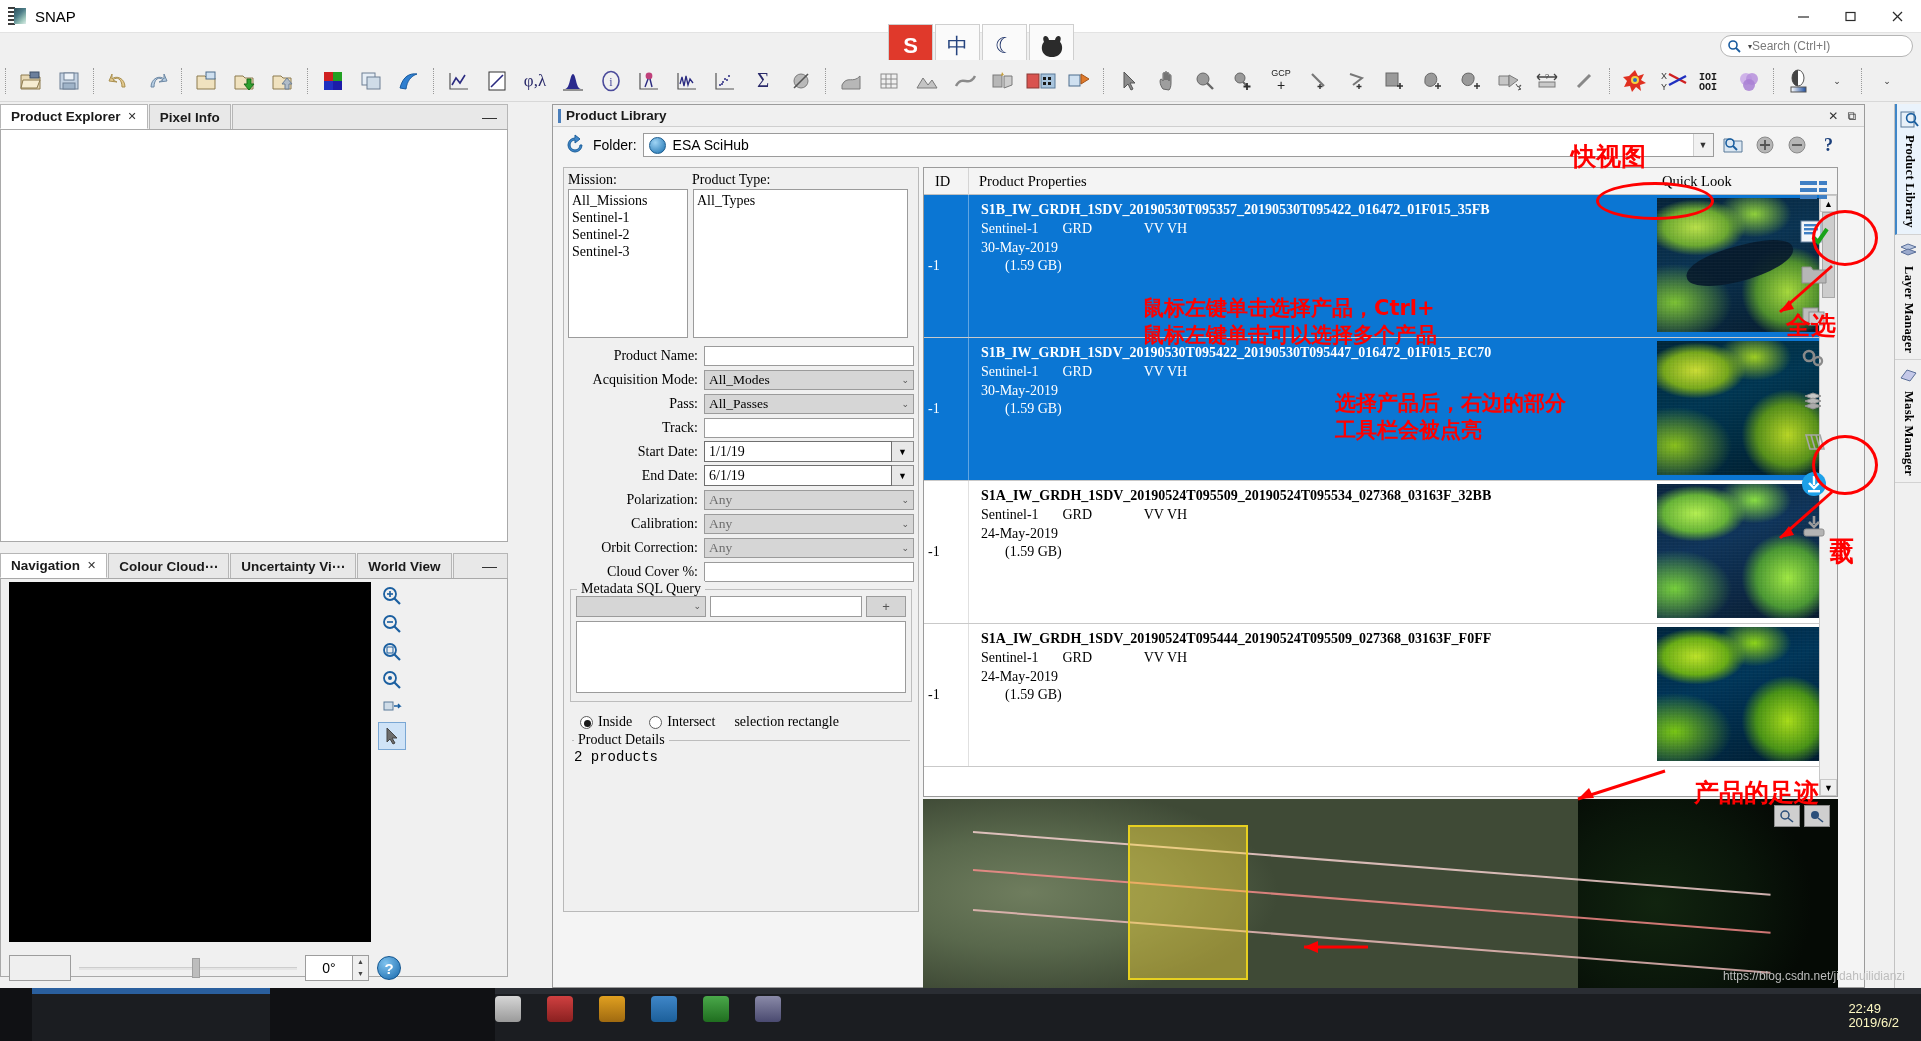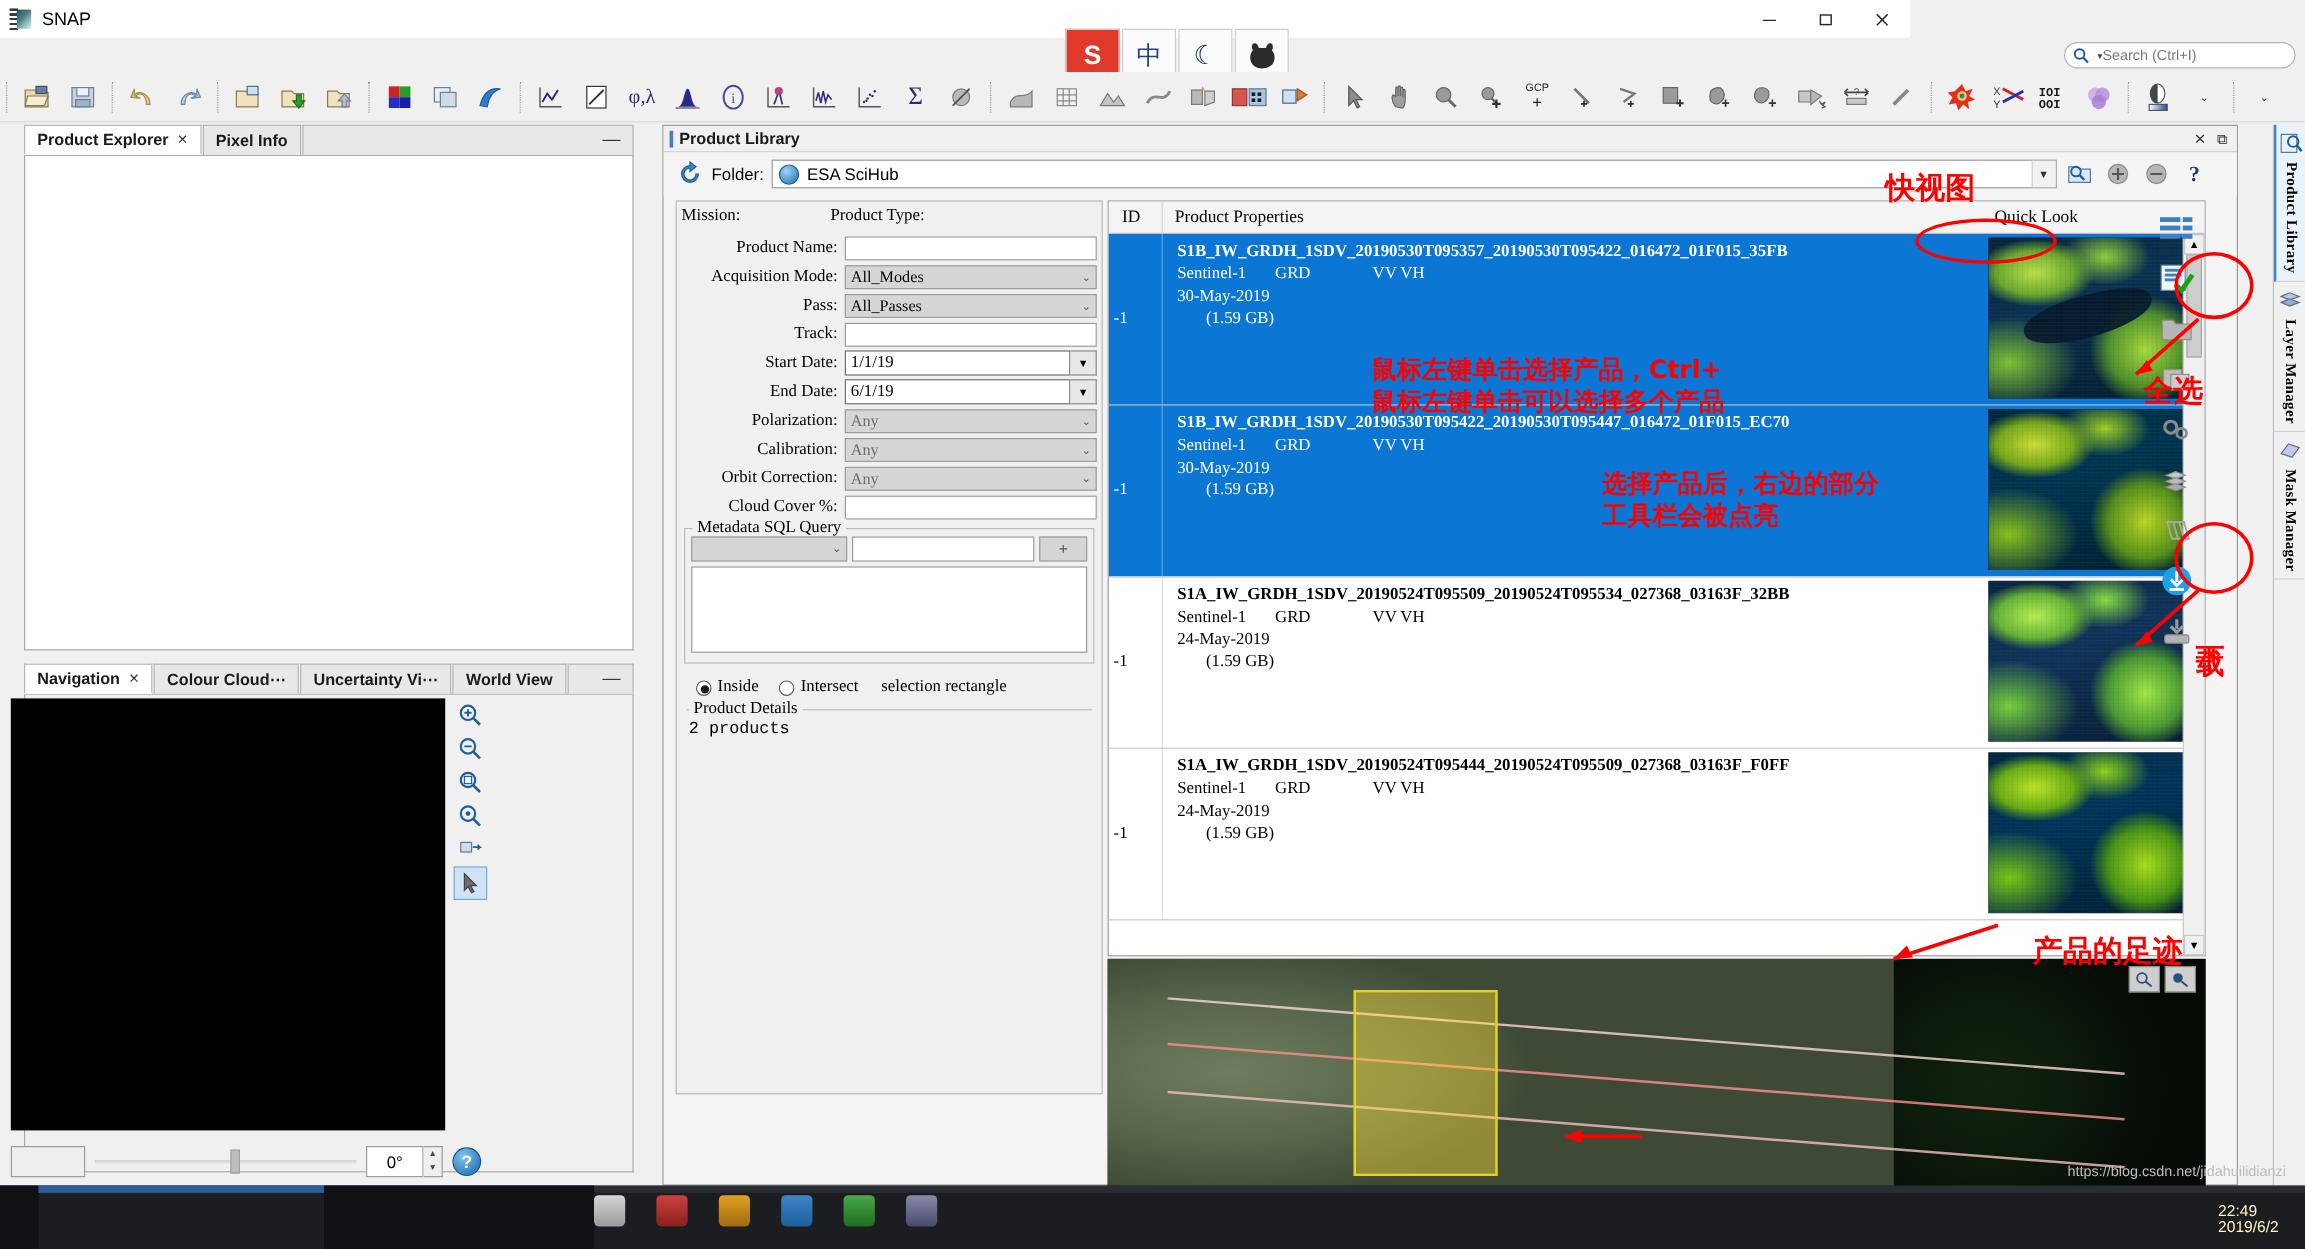--- a/index.html
+++ b/index.html
@@ -7,21 +7,21 @@
   html, body { margin:0; padding:0; }
   body {
     width:1921px; height:1041px; overflow:hidden;
     font-family: "Liberation Sans", sans-serif;
     font-size:14px; color:#000; background:#f0f0f0;
     -webkit-font-smoothing: antialiased;
   }
   .app { position:relative; width:1921px; height:1041px; background:#f0f0f0; }
 
   
-  .titlebar{position:absolute;left:0;top:0;width:1592px;height:33px;background:#ffffff;
+  .titlebar{position:absolute;left:0;top:0;width:1921px;height:33px;background:#ffffff;
     border-bottom:1px solid #e3e3e3;display:flex;align-items:center;}
   .tb-logo{width:18px;height:18px;margin-left:8px;margin-right:9px;position:relative;flex:0 0 auto;}
   .tb-logo .l1{position:absolute;left:0;top:0;width:7px;height:18px;background:
      repeating-linear-gradient(to bottom,#3c3c3c 0 2px,#ffffff 2px 4px);}
   .tb-logo .l2{position:absolute;left:6px;top:1px;width:12px;height:16px;
      background:linear-gradient(135deg,#2f4f5a 0%,#4b7b86 40%,#9fc8bd 75%,#dfeeea 100%);}
   .tb-title{font-size:15px;color:#000;}
   .tb-btns{position:absolute;right:0;top:0;height:33px;display:flex;}
   .tb-btn{width:47px;height:33px;display:flex;align-items:center;justify-content:center;
     font-size:15px;color:#2b2b2b;}
@@ -51,21 +51,21 @@
   .toolbar{position:absolute;left:0;top:60px;width:1921px;height:42px;background:#f0f0f0;
     border-bottom:1px solid #d8d8d8;display:flex;align-items:center;}
   .tsep{width:2px;height:26px;margin:0 5px;border-left:1px dotted #9a9a9a;flex:0 0 auto;}
   .tbtn{width:38px;height:36px;display:flex;align-items:center;justify-content:center;flex:0 0 auto;}
   .tbtn svg{display:block;}
   .tbtn .txticon{font-family:"Liberation Serif",serif;font-size:17px;color:#2a2a6a;}
   .tbtn .gcp{font-family:"Liberation Sans",sans-serif;font-size:9px;color:#222;line-height:1;
      text-align:center;}
 
   
-  .leftdock{position:absolute;left:20px;top:104px;width:508px;height:884px;}
+  .leftdock{position:absolute;left:0;top:104px;width:508px;height:884px;}
   .tabrow{height:26px;background:#f0f0f0;display:flex;align-items:flex-end;
      border-bottom:1px solid #a9a9a9;}
   .tab{height:25px;padding:0 10px;display:flex;align-items:center;gap:7px;font-size:13.5px;
      font-weight:bold;background:#e8e8e8;border:1px solid #b6b6b6;border-bottom:none;
      margin-right:1px;color:#1a1a1a;}
   .tab.active{background:#ffffff;border-bottom:1px solid #fff;}
   .tab .x{font-size:11px;color:#333;font-weight:normal;}
   .tabrow .filler{flex:1 1 auto;height:25px;background:#e8e8e8;border:1px solid #b6b6b6;
      border-bottom:none;display:flex;align-items:center;justify-content:flex-end;padding-right:10px;}
   .tabrow .minimize{font-size:15px;color:#333;line-height:8px;}
@@ -778,20 +778,31 @@
       <div class="ic">
         <span style="font-size:18px;font-weight:bold;color:#1a3e7a;font-family:'Liberation Serif',serif;">?</span>
       </div>
     </div>
 
     <div class="filters">
       <div class="flabelrow">
         <span class="flabel" style="width:124px;">Mission:</span>
         <span class="flabel">Product Type:</span>
       </div>
+      <div class="listsrow">
+        <div class="listbox" style="width:120px;">
+          <div class="opt">All_Missions</div>
+          <div class="opt">Sentinel-1</div>
+          <div class="opt">Sentinel-2</div>
+          <div class="opt">Sentinel-3</div>
+        </div>
+        <div class="listbox" style="width:215px;">
+          <div class="opt">All_Types</div>
+        </div>
+      </div>
 
       <div style="margin-top:6px;">
         <div class="frow">
           <span class="lab">Product Name:</span>
           <div class="fin plain">
               <span></span>
             </div>
         </div>
         <div class="frow">
           <span class="lab">Acquisition Mode:</span>

